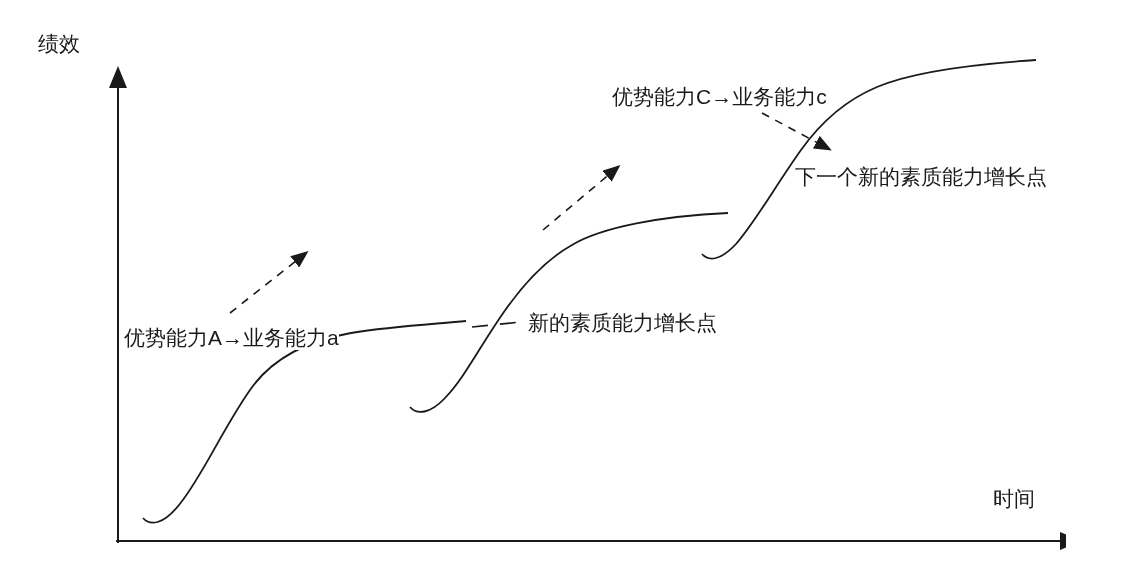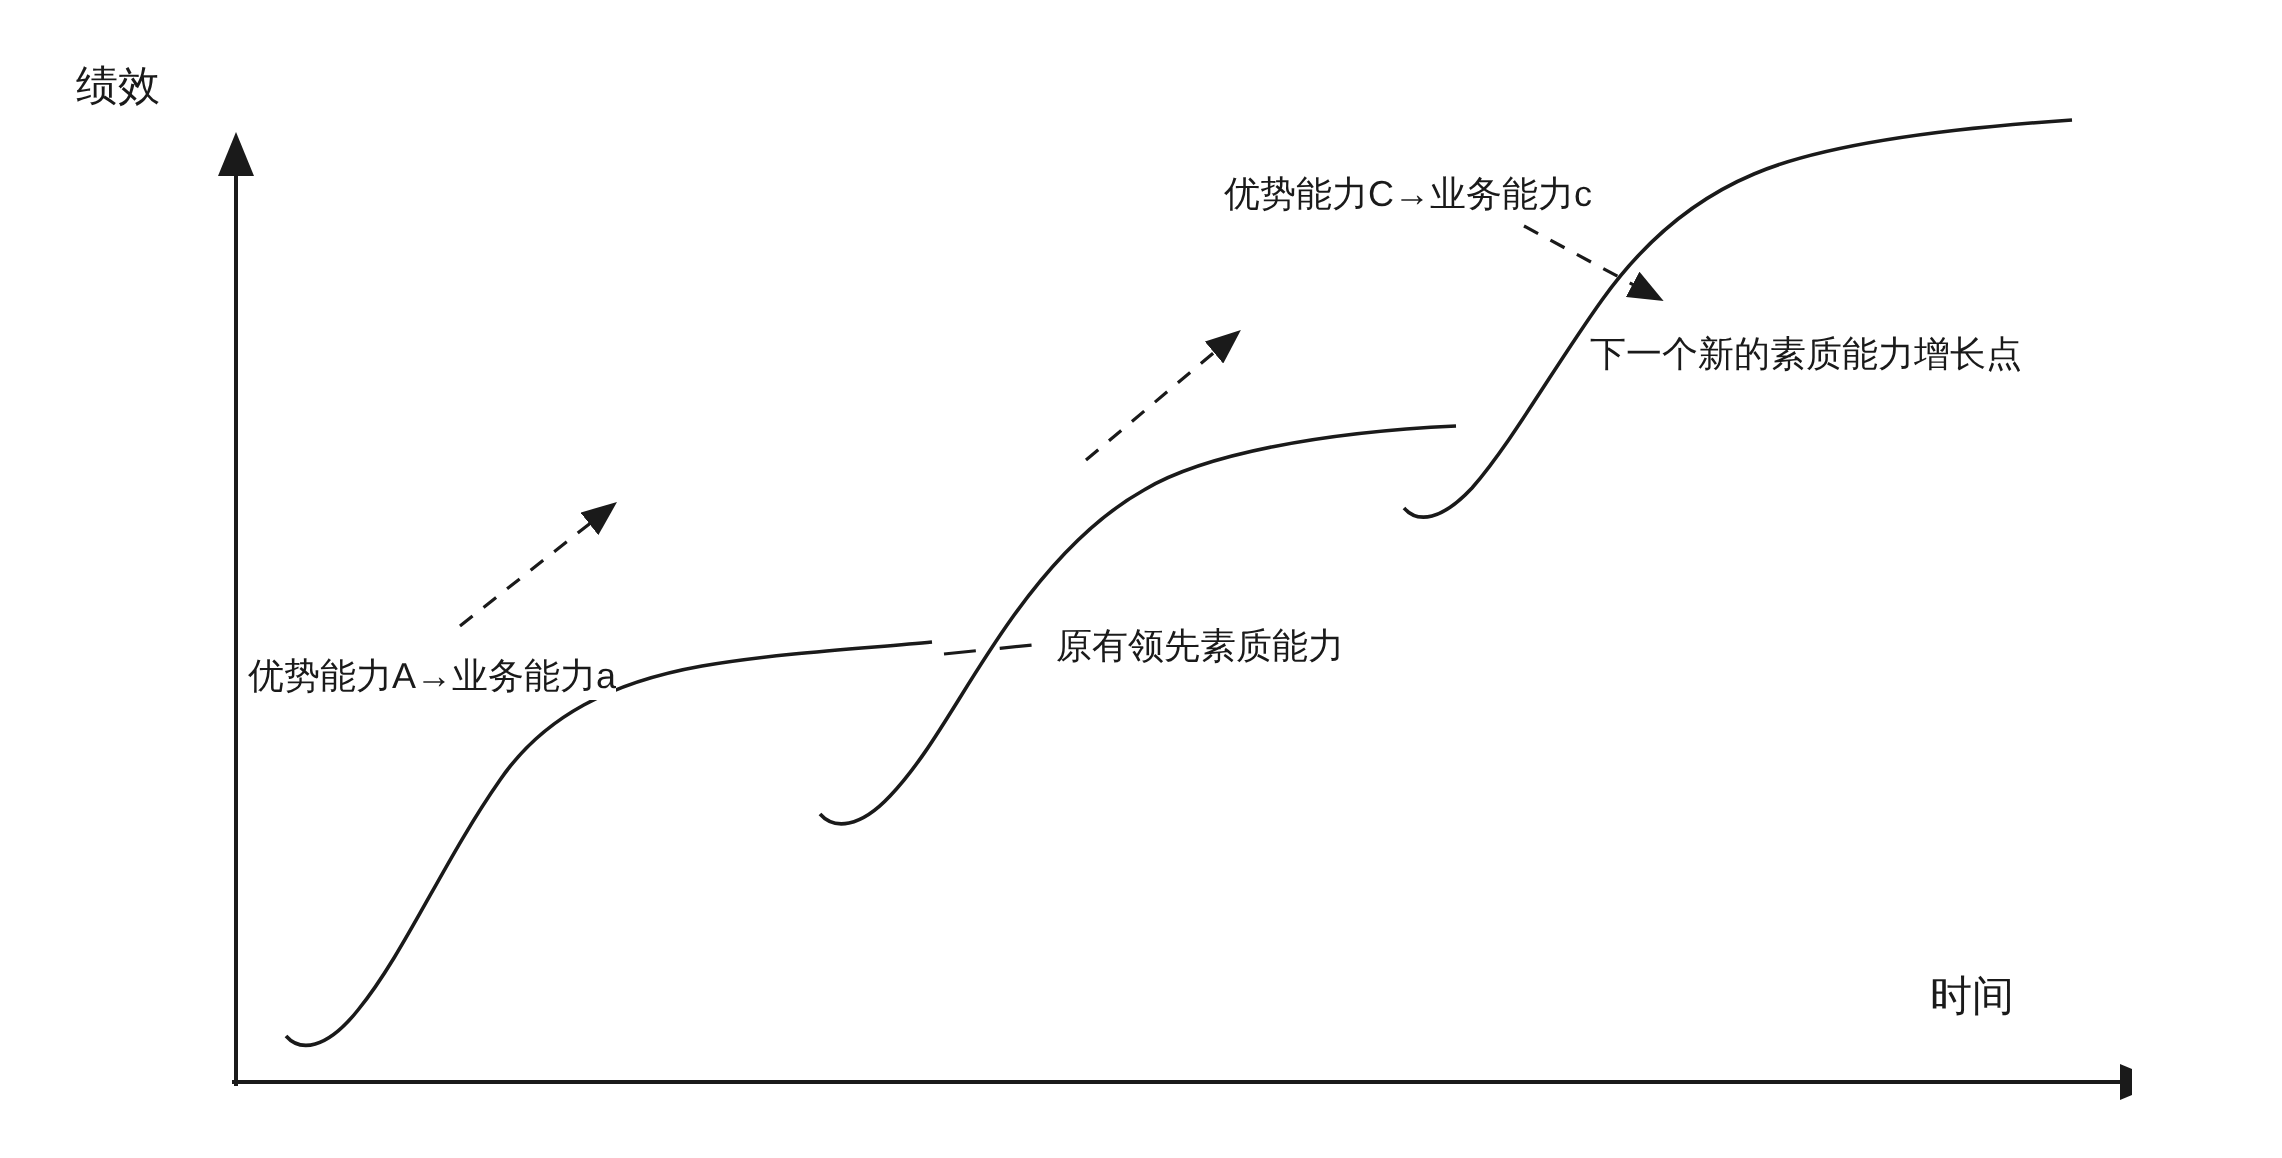--- a/index.html
+++ b/index.html
@@ -18,21 +18,21 @@
   .diagram-svg {
     position: absolute;
     left: 0;
     top: 0;
     width: 1141px;
     height: 579px;
   }
   .lbl {
     position: absolute;
     color: #1a1a1a;
-    font-size: 18px;
+    font-size: 21px;
     line-height: 24px;
     white-space: nowrap;
     background: #ffffff;
   }
   .lbl.axis {
     font-size: 21px;
     font-weight: 400;
   }
 </style>
 </head>
@@ -57,25 +57,25 @@
     <path d="M410,407 C417,415 430,414 445,398 C466,376 481,344 506,309 C526,281 547,259 572,245 C602,227 662,216 728,213" fill="none" stroke="#1a1a1a" stroke-width="1.8"></path>
 
     <path d="M702,254 C709,262 721,260 736,244 C756,221 776,185 801,150 C821,122 846,100 877,87 C912,72 976,64 1036,60" fill="none" stroke="#1a1a1a" stroke-width="1.8"></path>
 
     <line x1="230" y1="313" x2="306" y2="253" stroke="#1a1a1a" stroke-width="1.6" stroke-dasharray="8 7" marker-end="url(#arrowhead)"></line>
     <line x1="543" y1="230" x2="618" y2="167" stroke="#1a1a1a" stroke-width="1.6" stroke-dasharray="8 7" marker-end="url(#arrowhead)"></line>
     <line x1="762" y1="113" x2="829" y2="149" stroke="#1a1a1a" stroke-width="1.6" stroke-dasharray="8 7" marker-end="url(#arrowhead)"></line>
   </svg>
 
   <div class="lbl axis" style="left:38px; top:32px;">绩效</div>
-  <div class="lbl axis" style="left:965px; top:487px;">时间</div>
+  <div class="lbl axis" style="left:993px; top:487px;">时间</div>
 
   <div class="lbl" style="left:124px; top:326px;">优势能力A→业务能力a</div>
 
 
 
-  <div class="lbl" style="left:528px; top:311px;">原有领先素质能力</div>
+  <div class="lbl" style="left:528px; top:311px;">新的素质能力增长点</div>
 
   <div class="lbl" style="left:612px; top:85px;">优势能力C→业务能力c</div>
 
   <div class="lbl" style="left:795px; top:165px;text-align:right;">下一个新的素质能力增长点</div>
 
 </div>
 
 </body></html>

